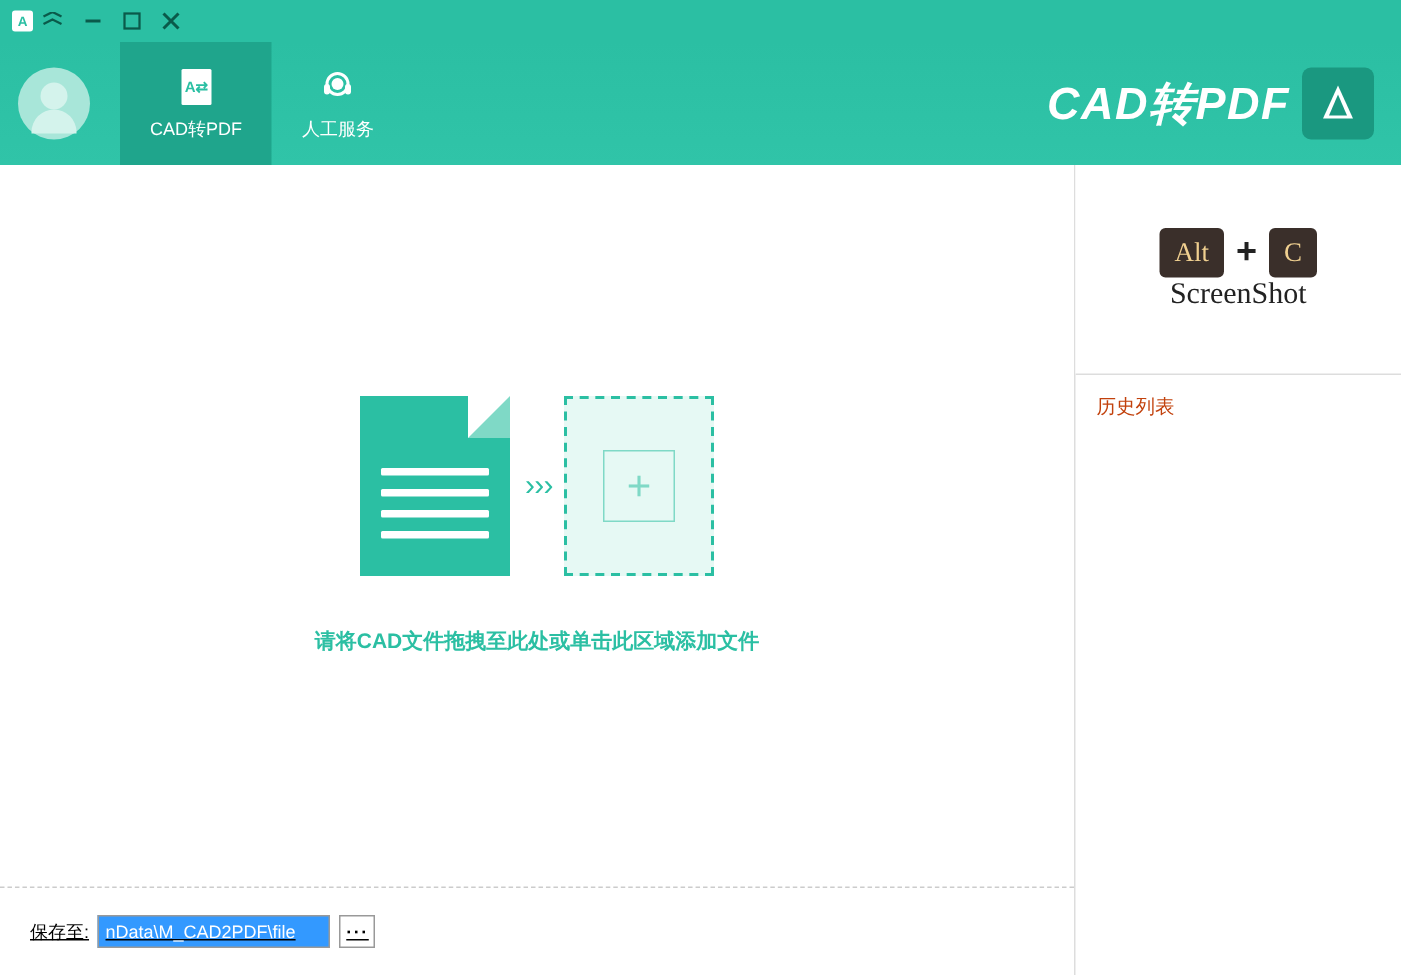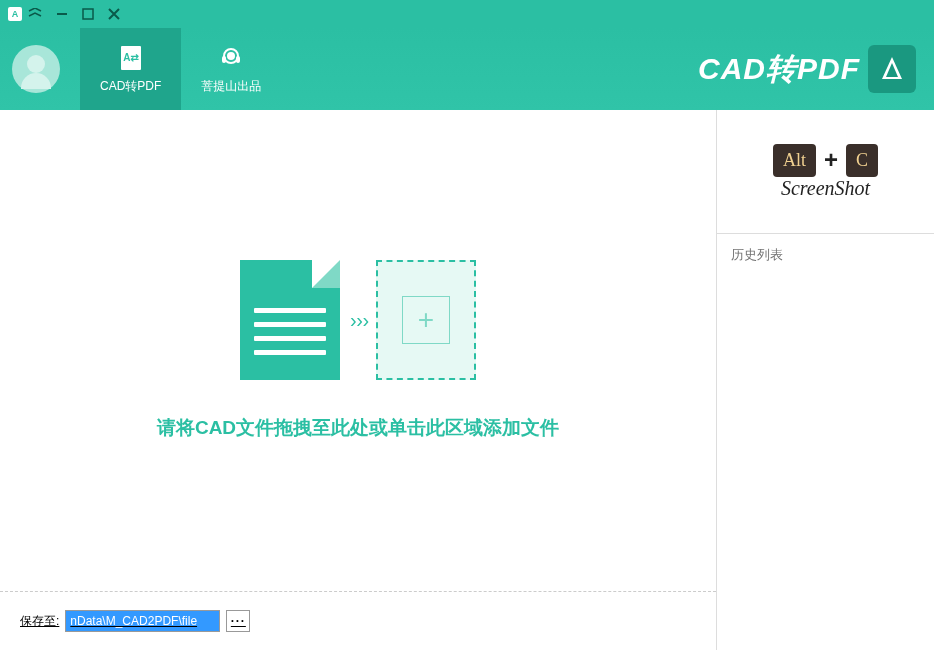--- a/index.html
+++ b/index.html
@@ -29,35 +29,35 @@
     .drop-area { flex: 1; display: flex; flex-direction: column; align-items: center; justify-content: center; }
     .file-graphic { display: flex; align-items: center; gap: 10px; margin-bottom: 35px; }
     .doc-icon { width: 100px; height: 120px; background: #2bbfa3; position: relative; }
     .doc-icon::before { content: ''; position: absolute; top: 0; right: 0; width: 28px; height: 28px; background: #fff; }
     .doc-icon::after { content: ''; position: absolute; top: 0; right: 0; border-style: solid; border-width: 0 0 28px 28px; border-color: transparent transparent #7fd9c6 transparent; }
     .doc-lines { position: absolute; top: 48px; left: 14px; right: 14px; }
     .doc-line { height: 5px; background: #fff; margin-bottom: 9px; border-radius: 1px; }
     .arrows { color: #2bbfa3; font-size: 20px; letter-spacing: -3px; }
     .add-box { width: 100px; height: 120px; border: 2px dashed #2bbfa3; background: #e6f9f4; display: flex; align-items: center; justify-content: center; }
     .add-inner { width: 48px; height: 48px; border: 1px solid #7fd9c6; display: flex; align-items: center; justify-content: center; color: #7fd9c6; font-size: 28px; font-weight: 200; }
-    .drop-text { color: #2bbfa3; font-size: 19px; font-weight: bold; }
+    .drop-text { color: #2bbfa3; font-size: 14px; font-weight: bold; }
     
     .divider { border-top: 1px dashed #ccc; margin: 0; }
     .bottom-bar { padding: 18px 20px; display: flex; align-items: center; gap: 6px; font-size: 12px; text-decoration: underline; }
     .path-input { height: 22px; border: 1px solid #999; padding: 0 4px; width: 155px; font-size: 12px; background: #3399ff; color: #fff; }
     .path-input::selection { background: #3399ff; }
     .browse-btn { width: 24px; height: 22px; border: 1px solid #999; background: #fff; cursor: pointer; font-size: 12px; font-weight: bold; letter-spacing: 1px; }
     
     .sidebar { width: 218px; border-left: 1px solid #ddd; display: flex; flex-direction: column; }
-    .promo { height: 124px; background: #fff; display: flex; flex-direction: column; align-items: center; justify-content: center; border-bottom: 1px solid #ddd; }
+    .promo { height: 140px; background: #fff; display: flex; flex-direction: column; align-items: center; justify-content: center; border-bottom: 1px solid #ddd; }
     .shortcut-keys { display: flex; align-items: center; gap: 8px; }
     .key-badge { background: #3a2f2a; color: #f0d090; padding: 6px 10px; border-radius: 4px; font-size: 18px; font-family: cursive; }
     .plus-sign { font-size: 24px; font-weight: bold; color: #222; }
-    .screenshot-text { font-family: cursive; font-size: 20px; font-style: italic; color: #222; }
-    .history { padding: 12px 14px; font-size: 13px; color: #737373; }
+    .screenshot-text { font-family: cursive; font-size: 20px; color: #222; }
+    .history { padding: 12px 14px; font-size: 13px; color: #c2410c; }
   </style>
 </head>
 <body>
 
 <div class="titlebar">
   <div class="titlebar-icon">A</div>
   <div class="titlebar-btns">
     <div class="titlebar-btn">
       <svg width="14" height="12" viewBox="0 0 14 12">
           <path d="M1 3 L7 0 L13 3 M1 8 L7 5 L13 8" stroke="#0a5a4a" stroke-width="1.5" fill="none"></path>
@@ -90,21 +90,21 @@
     </svg>
     <span>CAD转PDF</span>
   </div>
   <div class="nav-item">
     <svg class="nav-icon" viewBox="0 0 28 28">
       <circle cx="14" cy="12" r="7" stroke="#fff" stroke-width="2" fill="none"></circle>
       <rect x="5" y="12" width="4" height="7" rx="2" fill="#fff"></rect>
       <rect x="19" y="12" width="4" height="7" rx="2" fill="#fff"></rect>
       <circle cx="14" cy="12" r="4" fill="#fff"></circle>
     </svg>
-    <span>菩提山出品</span>
+    <span>人工服务</span>
   </div>
   <div class="toolbar-spacer"></div>
   <div class="brand-text">CAD转PDF</div>
   <div class="brand-logo">
     <svg width="32" height="32" viewBox="0 0 32 32">
       <path d="M16 4 L26 26 L6 26 Z" fill="#fff"></path>
       <path d="M16 10 L22 24 L10 24 Z" fill="#1a9880"></path>
     </svg>
   </div>
 </div>

